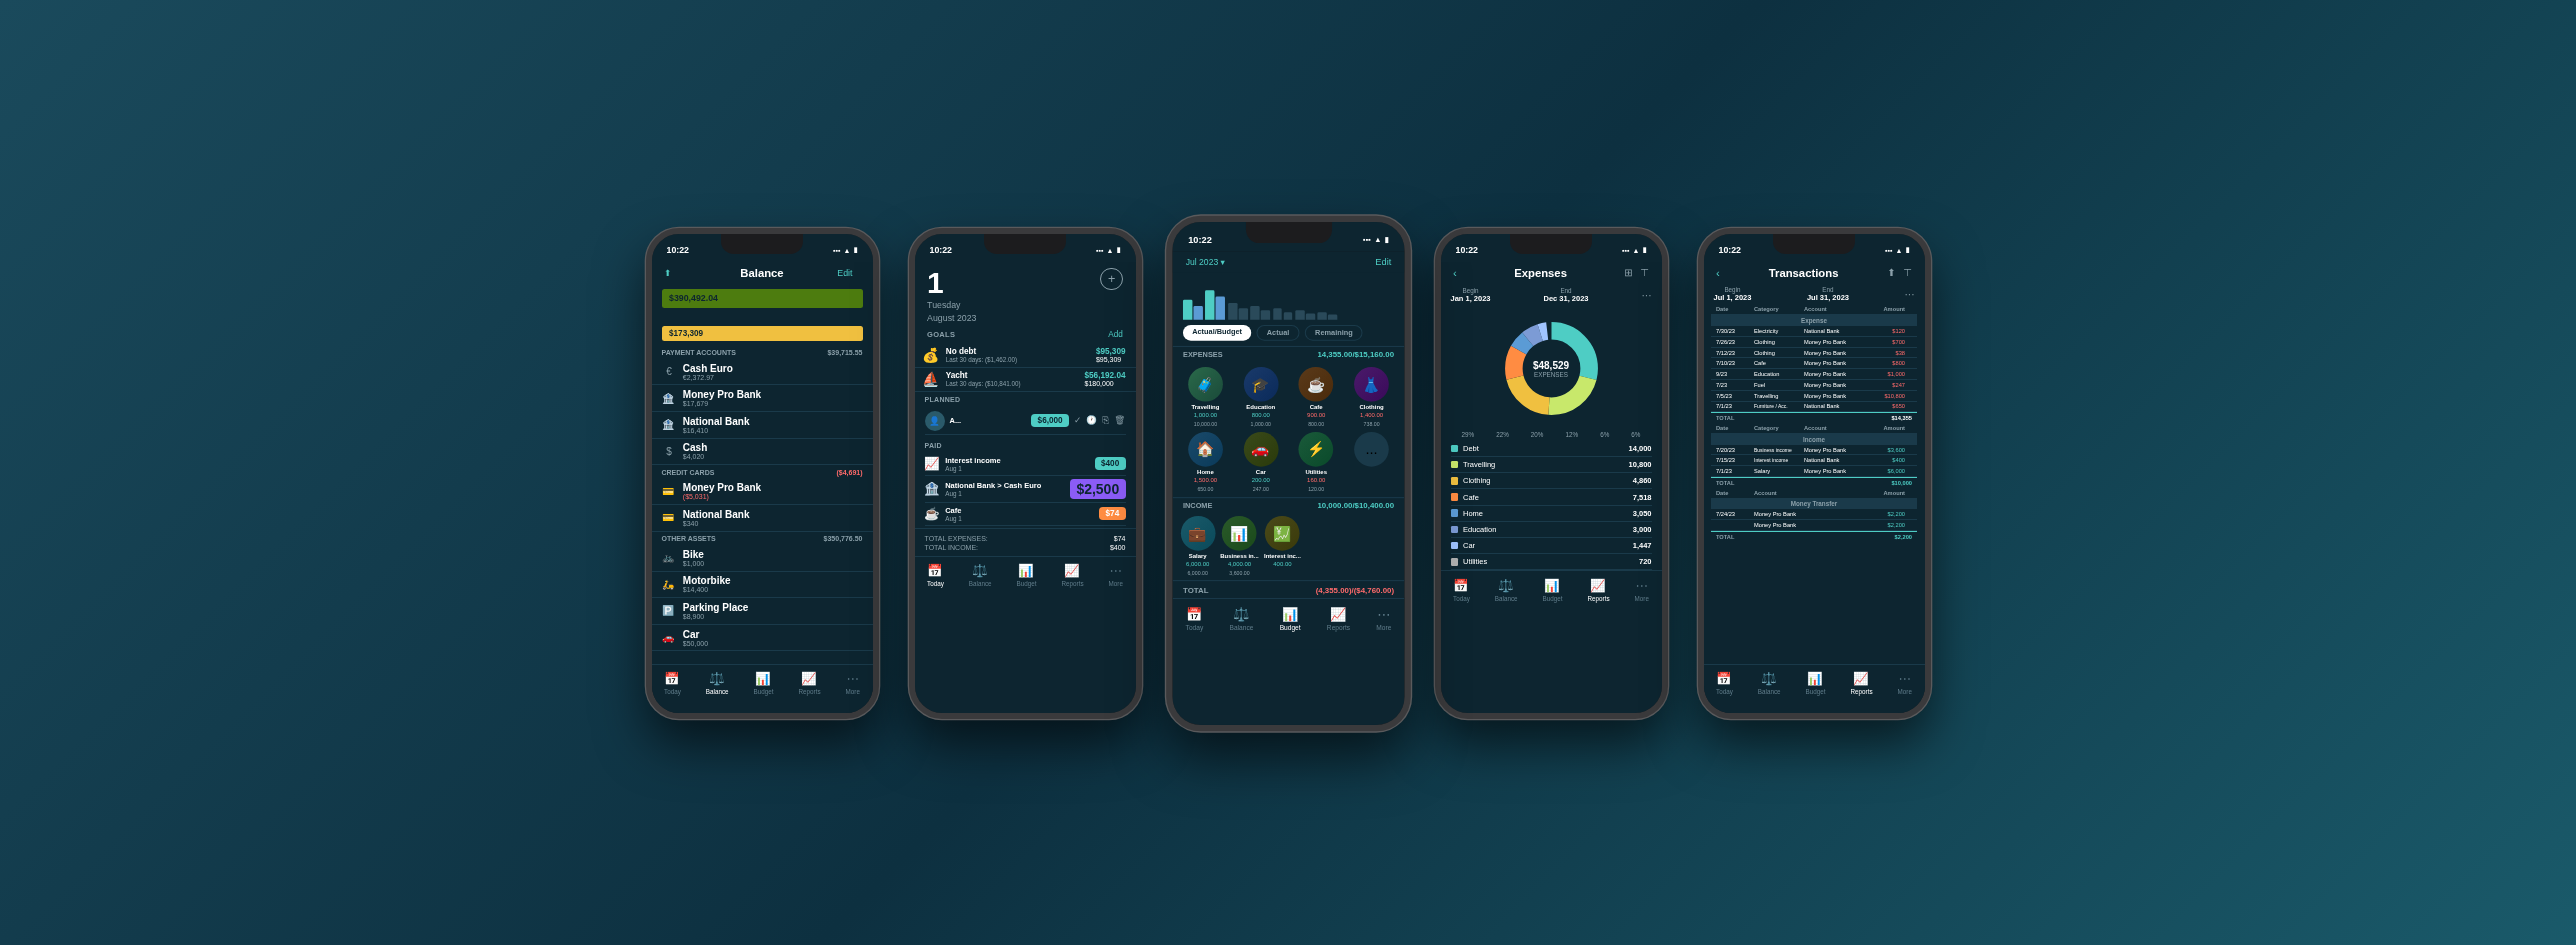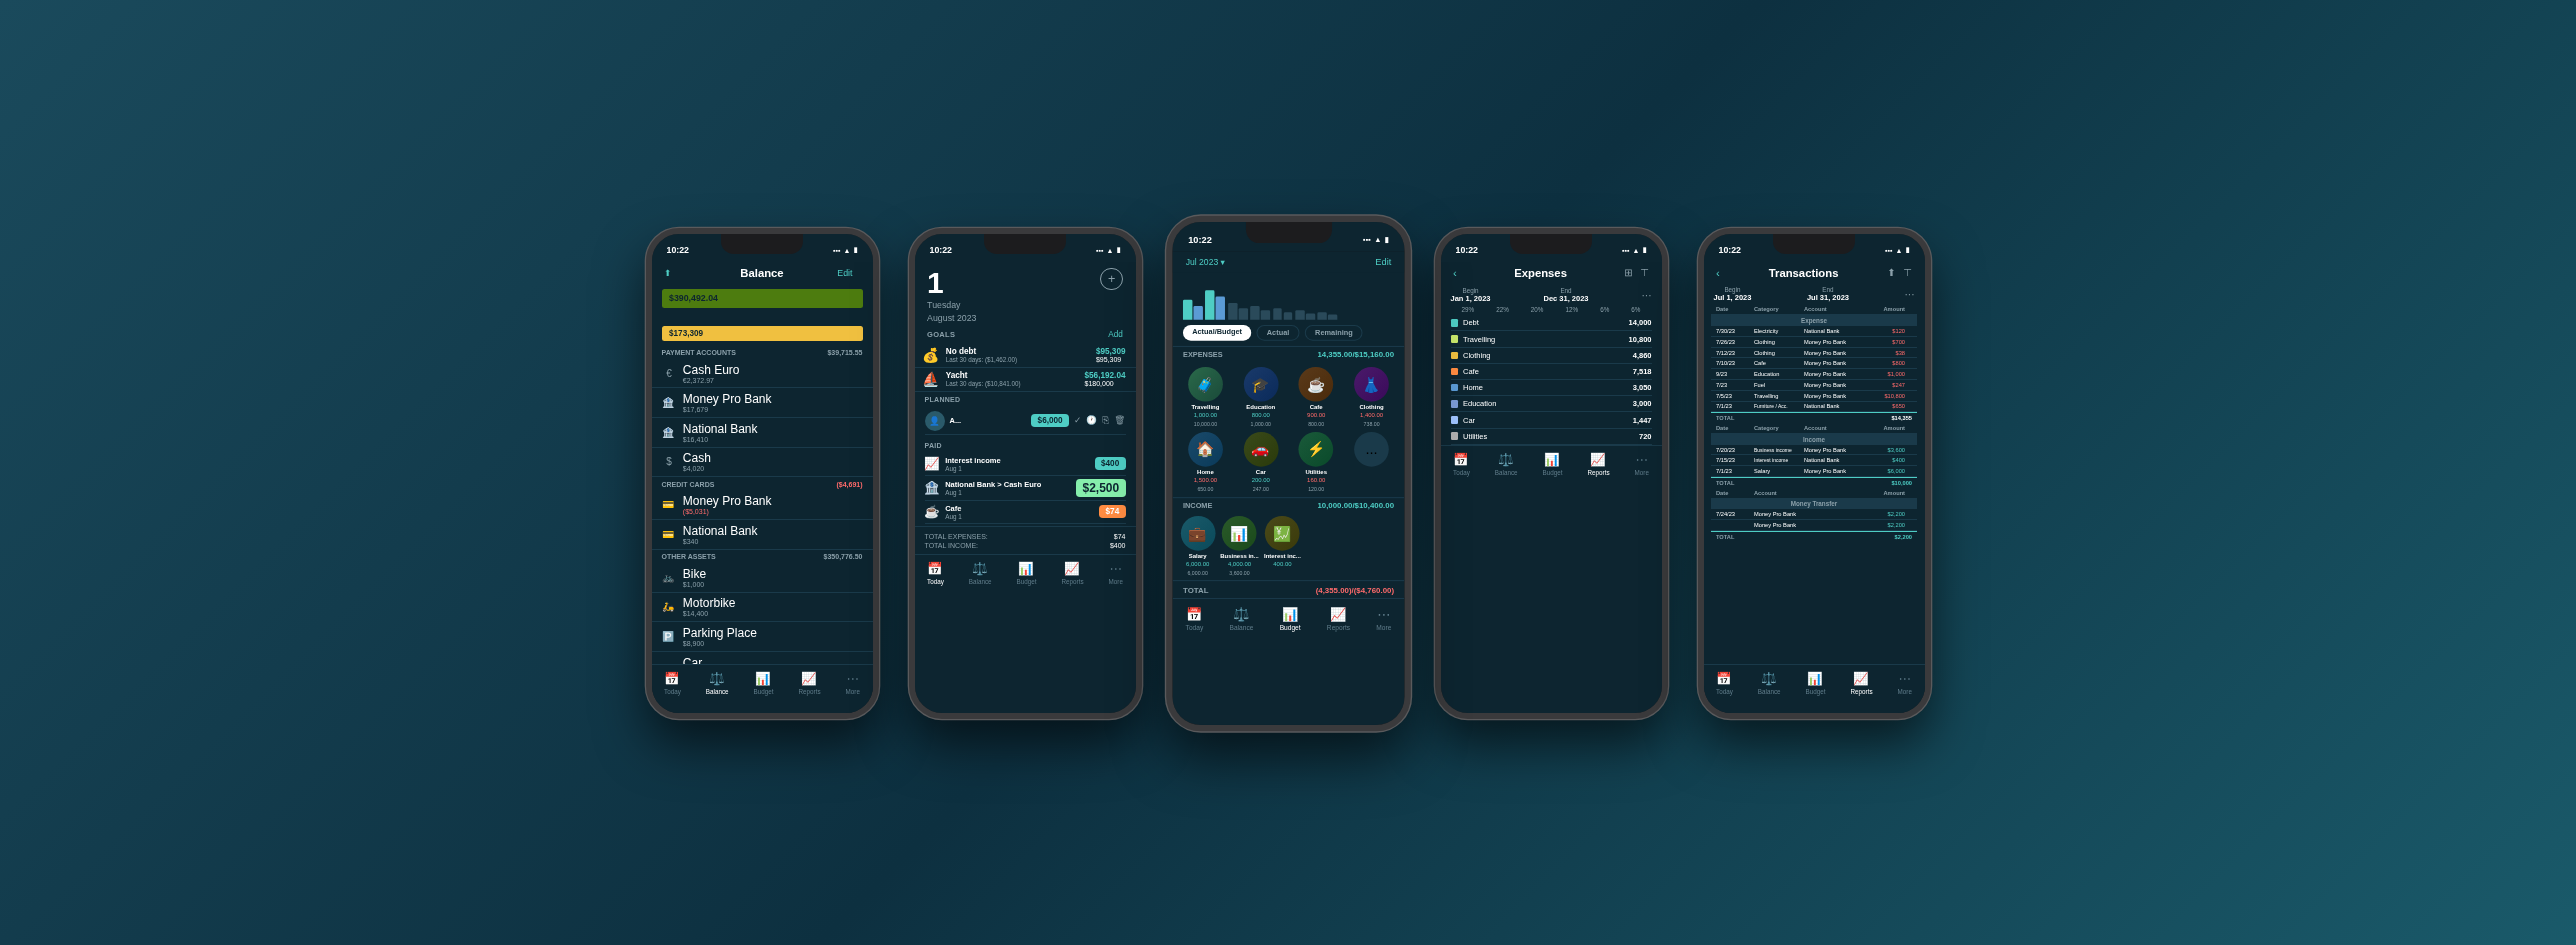--- a/index.html
+++ b/index.html
@@ -156,21 +156,21 @@
     }
     .account-item {
       display: flex;
       align-items: center;
       padding: 3.8px 10px;
       gap: 6.3px;
       border-bottom: 0.6px solid #1a3a4a;
     }
     .account-icon { font-size: 10px; width: 15px; text-align: center; color: #8ba0aa; }
     .account-details { flex: 1; }
-    .account-name { color: white; font-size: 12px; font-weight: 400; }
+    .account-name { color: white; font-size: 10px; font-weight: 700; }
     .account-balance { color: #8ba0aa; font-size: 7px; }
 
     
     .today-date-section {
       display: flex;
       justify-content: space-between;
       align-items: flex-start;
       padding: 6.3px 12.6px 5px;
     }
     .today-date-num { color: white; font-size: 30px; font-weight: 700; line-height: 1; }
@@ -213,21 +213,21 @@
     .paid-label { color: #8ba0aa; font-size: 7px; font-weight: 600; letter-spacing: 0.3px; margin-bottom: 3.8px; }
     .paid-item {
       display: flex; align-items: center; gap: 5px;
       padding: 3.1px 0; border-bottom: 0.6px solid #1a3a4a;
     }
     .paid-icon { font-size: 12.6px; }
     .paid-details { flex: 1; }
     .paid-name { color: white; font-size: 7.5px; font-weight: 600; }
     .paid-date { color: #8ba0aa; font-size: 6.3px; }
     .paid-amount { background: #4ecdc4; color: #0d2530; padding: 1.9px 6.3px; border-radius: 3.8px; font-size: 8.2px; font-weight: 700; }
-    .paid-amount-yellow { background: #86efac; color: #0d2530; padding: 1.9px 6.3px; border-radius: 3.8px; font-size: 12px; font-weight: 700; }
+    .paid-amount-yellow { background: #8b5cf6; color: #0d2530; padding: 1.9px 6.3px; border-radius: 3.8px; font-size: 14px; font-weight: 700; }
     .paid-amount-orange { background: #ff8c42; color: white; padding: 1.9px 6.3px; border-radius: 3.8px; font-size: 8.2px; font-weight: 700; }
     .totals-row { display: flex; justify-content: space-between; padding: 5px 10px 2.5px; }
     .total-label { color: #8ba0aa; font-size: 7px; }
     .total-value { color: white; font-size: 7px; }
 
     
     .budget-chart {
       height: 50px;
       padding: 5px 10px;
       display: flex;
@@ -811,20 +811,38 @@
           <div class="date-label">Begin</div>
           <div class="date-value">Jan 1, 2023</div>
         </div>
         <div class="date-box">
           <div class="date-label">End</div>
           <div class="date-value">Dec 31, 2023</div>
         </div>
         <span class="more-dots">···</span>
       </div>
 
+      <div class="donut-container">
+        <div class="donut-chart">
+          <svg class="donut-svg" viewBox="0 0 180 180">
+
+            <circle cx="90" cy="90" r="60" fill="none" stroke="#4ecdc4" stroke-width="28" stroke-dasharray="109.3 267.7" stroke-dashoffset="0"></circle>
+            <circle cx="90" cy="90" r="60" fill="none" stroke="#c8e86b" stroke-width="28" stroke-dasharray="83.0 294.0" stroke-dashoffset="-109.3"></circle>
+            <circle cx="90" cy="90" r="60" fill="none" stroke="#f0c040" stroke-width="28" stroke-dasharray="75.4 301.6" stroke-dashoffset="-192.3"></circle>
+            <circle cx="90" cy="90" r="60" fill="none" stroke="#ff8c42" stroke-width="28" stroke-dasharray="45.2 331.8" stroke-dashoffset="-267.7"></circle>
+            <circle cx="90" cy="90" r="60" fill="none" stroke="#5b9bd5" stroke-width="28" stroke-dasharray="22.6 354.4" stroke-dashoffset="-312.9"></circle>
+            <circle cx="90" cy="90" r="60" fill="none" stroke="#7c9bd5" stroke-width="28" stroke-dasharray="22.6 354.4" stroke-dashoffset="-335.5"></circle>
+            <circle cx="90" cy="90" r="60" fill="none" stroke="#a0c4ff" stroke-width="28" stroke-dasharray="11.3 365.7" stroke-dashoffset="-358.1"></circle>
+          </svg>
+          <div class="donut-center">
+            <div class="donut-amount">$48,529</div>
+            <div class="donut-sublabel">EXPENSES</div>
+          </div>
+        </div>
+      </div>
 
       <div style="display:flex;justify-content:space-around;padding:0 10px 2.5px;font-size:6.3px;color:#8ba0aa;">
         <span>29%</span>
         <span>22%</span>
         <span>20%</span>
         <span>12%</span>
         <span>6%</span>
         <span>6%</span>
       </div>
 

